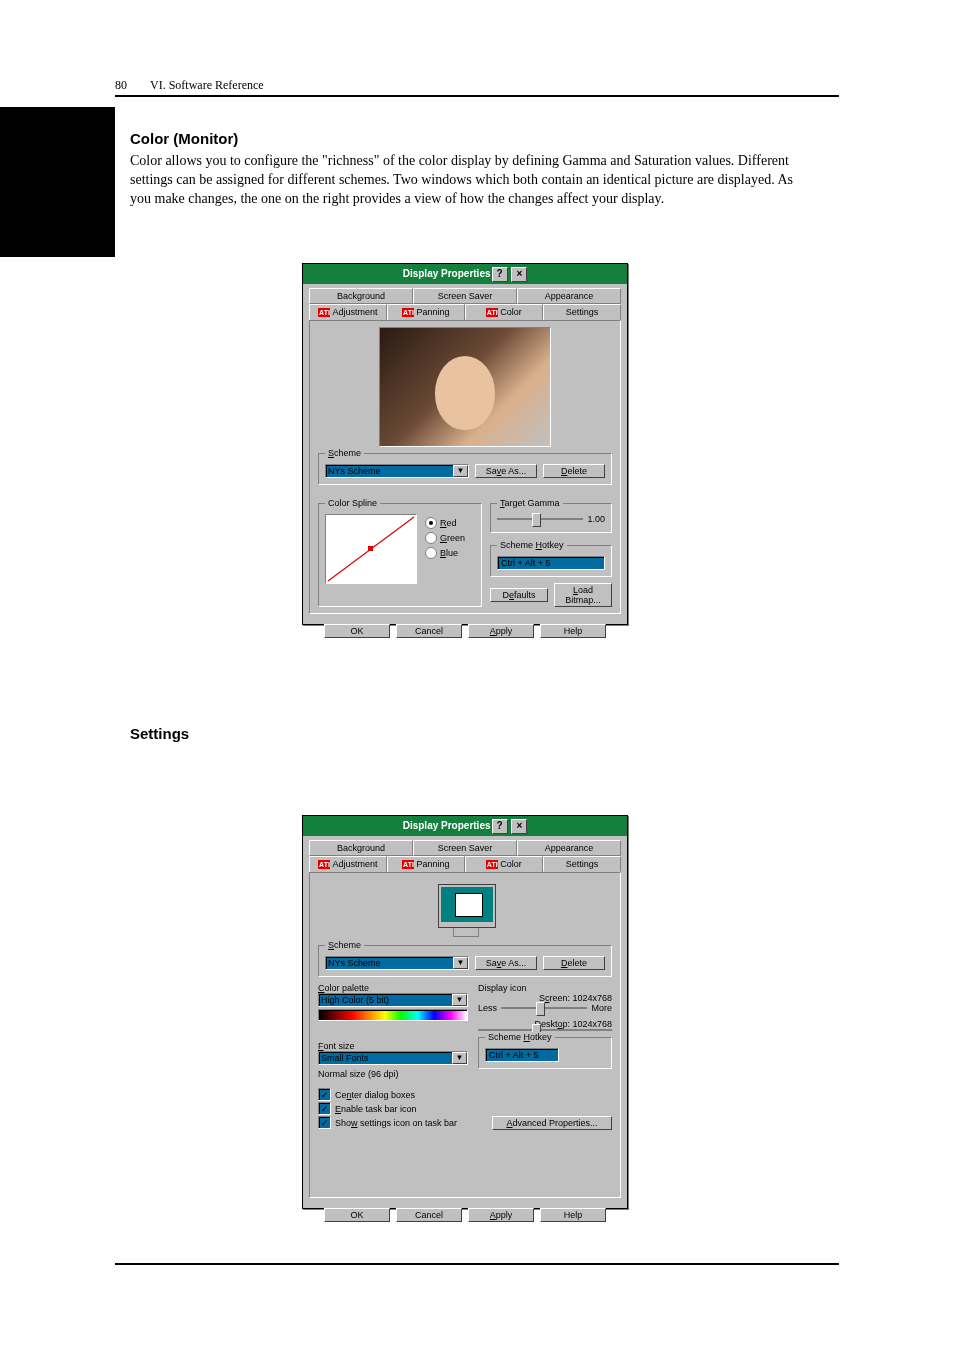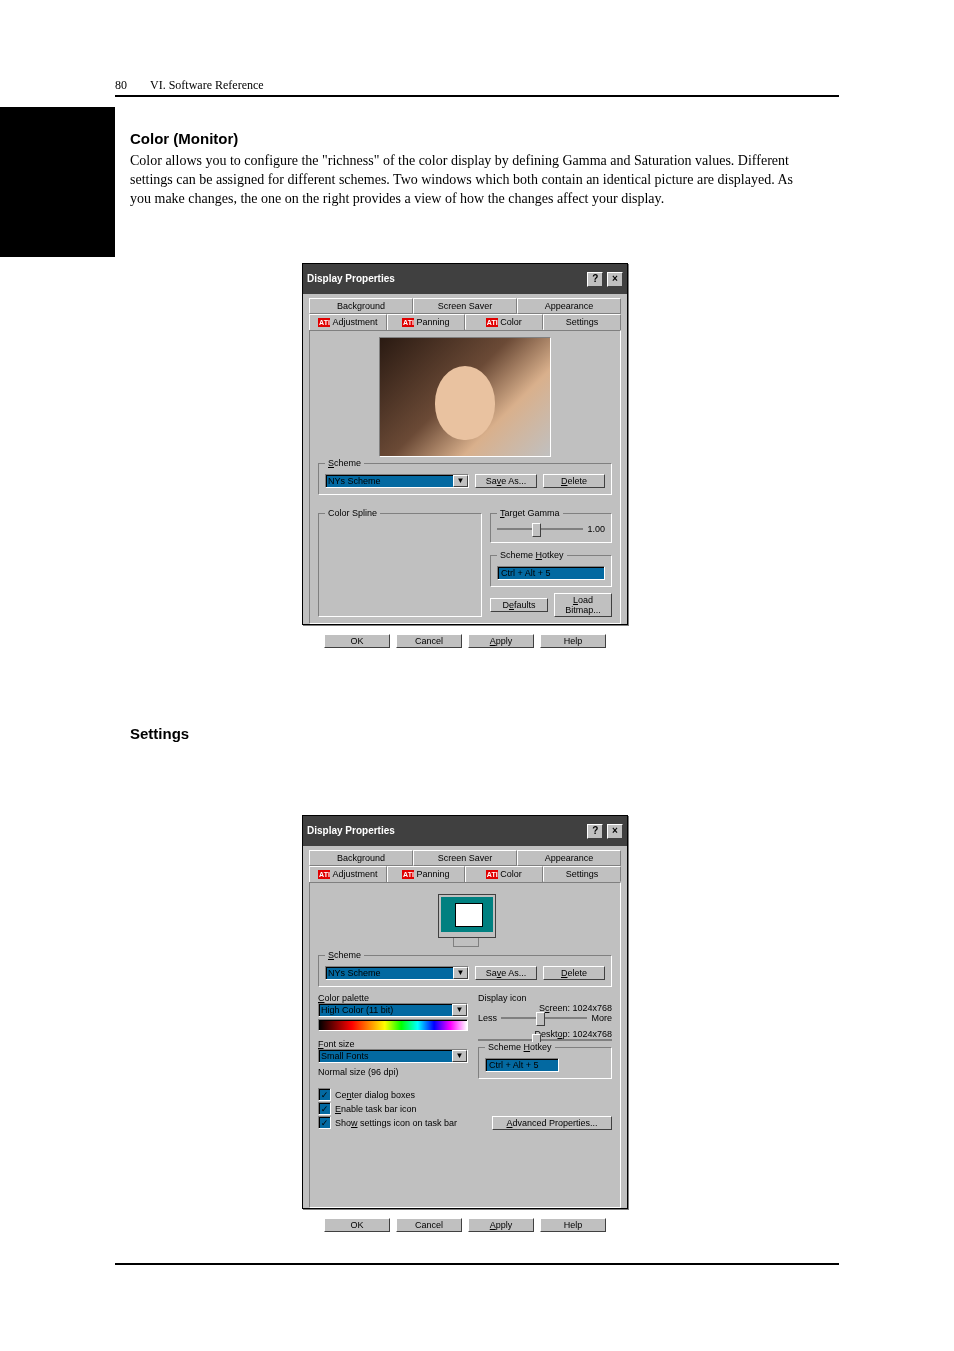--- a/index.html
+++ b/index.html
@@ -8,21 +8,21 @@
   .rule.top{top:95px}
   .rule.bot{top:1263px}
   .side-tab{position:absolute;left:0;top:107px;width:115px;height:150px;background:#000}
   .pgnum{position:absolute;top:78px;font-size:12px}
   .pgnum.left{left:115px}
   .chap{position:absolute;top:78px;left:150px;font-size:12px}
   .heading{position:absolute;left:130px;font:bold 15px Arial,Helvetica,sans-serif}
   .body{position:absolute;left:130px;width:680px;font-size:14px;line-height:1.35}
   
   .dlg{position:absolute;width:324px;background:#c0c0c0;border:1px solid #000;box-shadow:1px 1px 0 #808080;font:9px "MS Sans Serif",Tahoma,Arial,sans-serif;color:#000}
-  .title{background:#404040;color:#fff;font:bold 10px "MS Sans Serif",Arial;height:30px;line-height:16px;padding:0 4px;display:flex;justify-content:space-between;align-items:center}
+  .title{background:#15803d;color:#fff;font:bold 10px "MS Sans Serif",Arial;height:20px;line-height:16px;padding:0 4px;display:flex;justify-content:center;align-items:center}
   .title .btns span{display:inline-block;width:14px;height:13px;background:#c0c0c0;border:1px solid #fff;border-right-color:#404040;border-bottom-color:#404040;text-align:center;color:#000;font-weight:bold;font-size:10px;line-height:12px;margin-left:1px}
   .tabs{display:flex;flex-wrap:wrap;margin:4px 6px 0}
   .tab{flex:0 0 33.33%;box-sizing:border-box;text-align:center;padding:2px 0;border:1px solid #fff;border-right-color:#808080;border-bottom:none;background:#c0c0c0;font-size:9px;position:relative}
   .tab.back{border-bottom:1px solid #808080}
   .tab .ati{display:inline-block;width:12px;height:9px;background:#e00000;color:#fff;font:bold 7px Arial;line-height:9px;text-align:center;margin-right:2px;vertical-align:middle}
   .panel{margin:0 6px 6px;background:#c0c0c0;border:1px solid #fff;border-top-color:#808080;border-left-color:#808080;padding:6px 8px 8px;position:relative}
   .group{border:1px solid #808080;border-right-color:#fff;border-bottom-color:#fff;position:relative;padding:10px 6px 6px;margin-top:6px}
   .group>.lbl{position:absolute;top:-6px;left:6px;background:#c0c0c0;padding:0 3px;font-size:9px}
   .win-inset{background:#0369a1;border:1px solid #808080;border-right-color:#fff;border-bottom-color:#fff;box-shadow:inset 1px 1px 0 #000}
   .win-btn{background:#c0c0c0;border:1px solid #fff;border-right-color:#404040;border-bottom-color:#404040;padding:1px 4px;font-size:9px;text-align:center}
@@ -96,20 +96,42 @@
             <div class="dd">▼</div>
           </div>
           <div class="win-btn" style="width:52px">Sa<span class="u">v</span>e As...</div>
           <div class="win-btn" style="width:52px"><span class="u">D</span>elete</div>
         </div>
       </div>
 
       <div style="display:flex;gap:8px;margin-top:12px">
         <div class="group" style="flex:0 0 150px">
           <span class="lbl">Color Spline</span>
+          <div style="display:flex;gap:8px">
+            <div class="spline">
+              <svg viewBox="0 0 90 68">
+                  <line x1="2" y1="66" x2="88" y2="2" stroke="#d00" stroke-width="1.2"></line>
+                  <rect x="42" y="31" width="5" height="5" fill="#d00"></rect>
+                </svg>
+            </div>
+            <div>
+              <div class="radio">
+                  <span class="dot on"></span>
+                  <span><span class="u">R</span>ed</span>
+                </div>
+              <div class="radio">
+                  <span class="dot"></span>
+                  <span><span class="u">G</span>reen</span>
+                </div>
+              <div class="radio">
+                  <span class="dot"></span>
+                  <span><span class="u">B</span>lue</span>
+                </div>
+            </div>
+          </div>
         </div>
         <div style="flex:1;display:flex;flex-direction:column;gap:6px">
           <div class="group" style="padding-bottom:8px">
             <span class="lbl"><span class="u">T</span>arget Gamma</span>
             <div class="slider">
                 <div class="track"></div>
                 <span>1.00</span>
               </div>
           </div>
           <div class="group">
@@ -168,25 +190,25 @@
           </div>
           <div class="win-btn" style="width:52px">Sa<span class="u">v</span>e As...</div>
           <div class="win-btn" style="width:52px"><span class="u">D</span>elete</div>
         </div>
       </div>
 
       <div style="display:flex;gap:10px;margin-top:6px">
         <div style="flex:0 0 150px">
           <div><span class="u">C</span>olor palette</div>
           <div class="select win-inset">
-            <div class="txt">High Color (11 bit)</div>
+            <div class="txt">High Color (5 bit)</div>
             <div class="dd">▼</div>
           </div>
           <div class="win-inset rainbow" style="margin-top:2px"></div>
-          <div style="margin-top:8px"><span class="u">F</span>ont size</div>
+          <div style="margin-top:20px"><span class="u">F</span>ont size</div>
           <div class="select win-inset">
             <div class="txt">Small Fonts</div>
             <div class="dd">▼</div>
           </div>
           <div style="margin-top:4px">Normal size (96 dpi)</div>
         </div>
         <div style="flex:1">
           <div>Display icon</div>
           <div style="text-align:right">S<span class="u">c</span>reen: 1024x768</div>
           <div class="slider">

